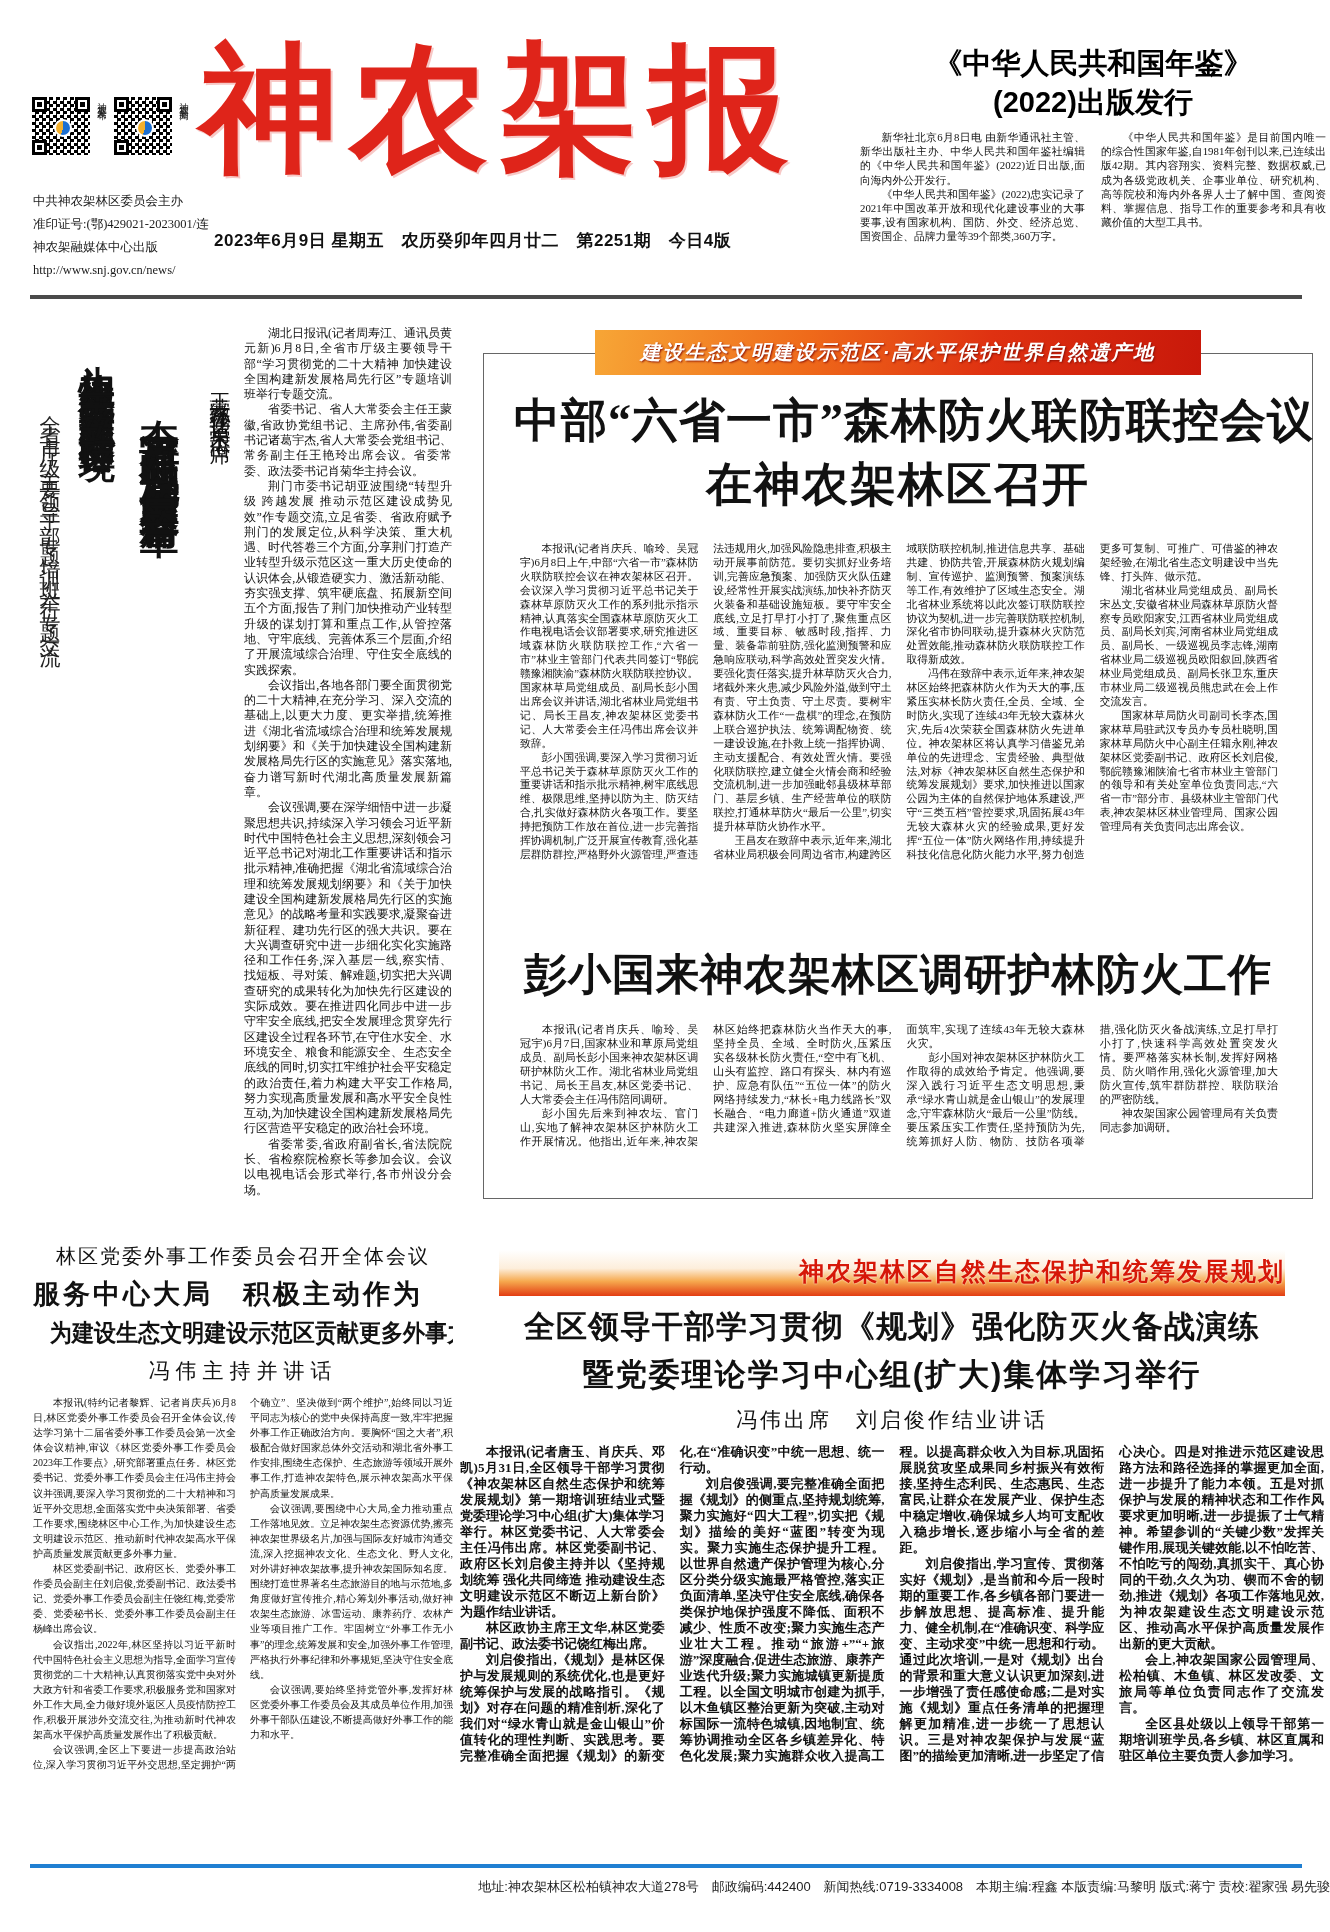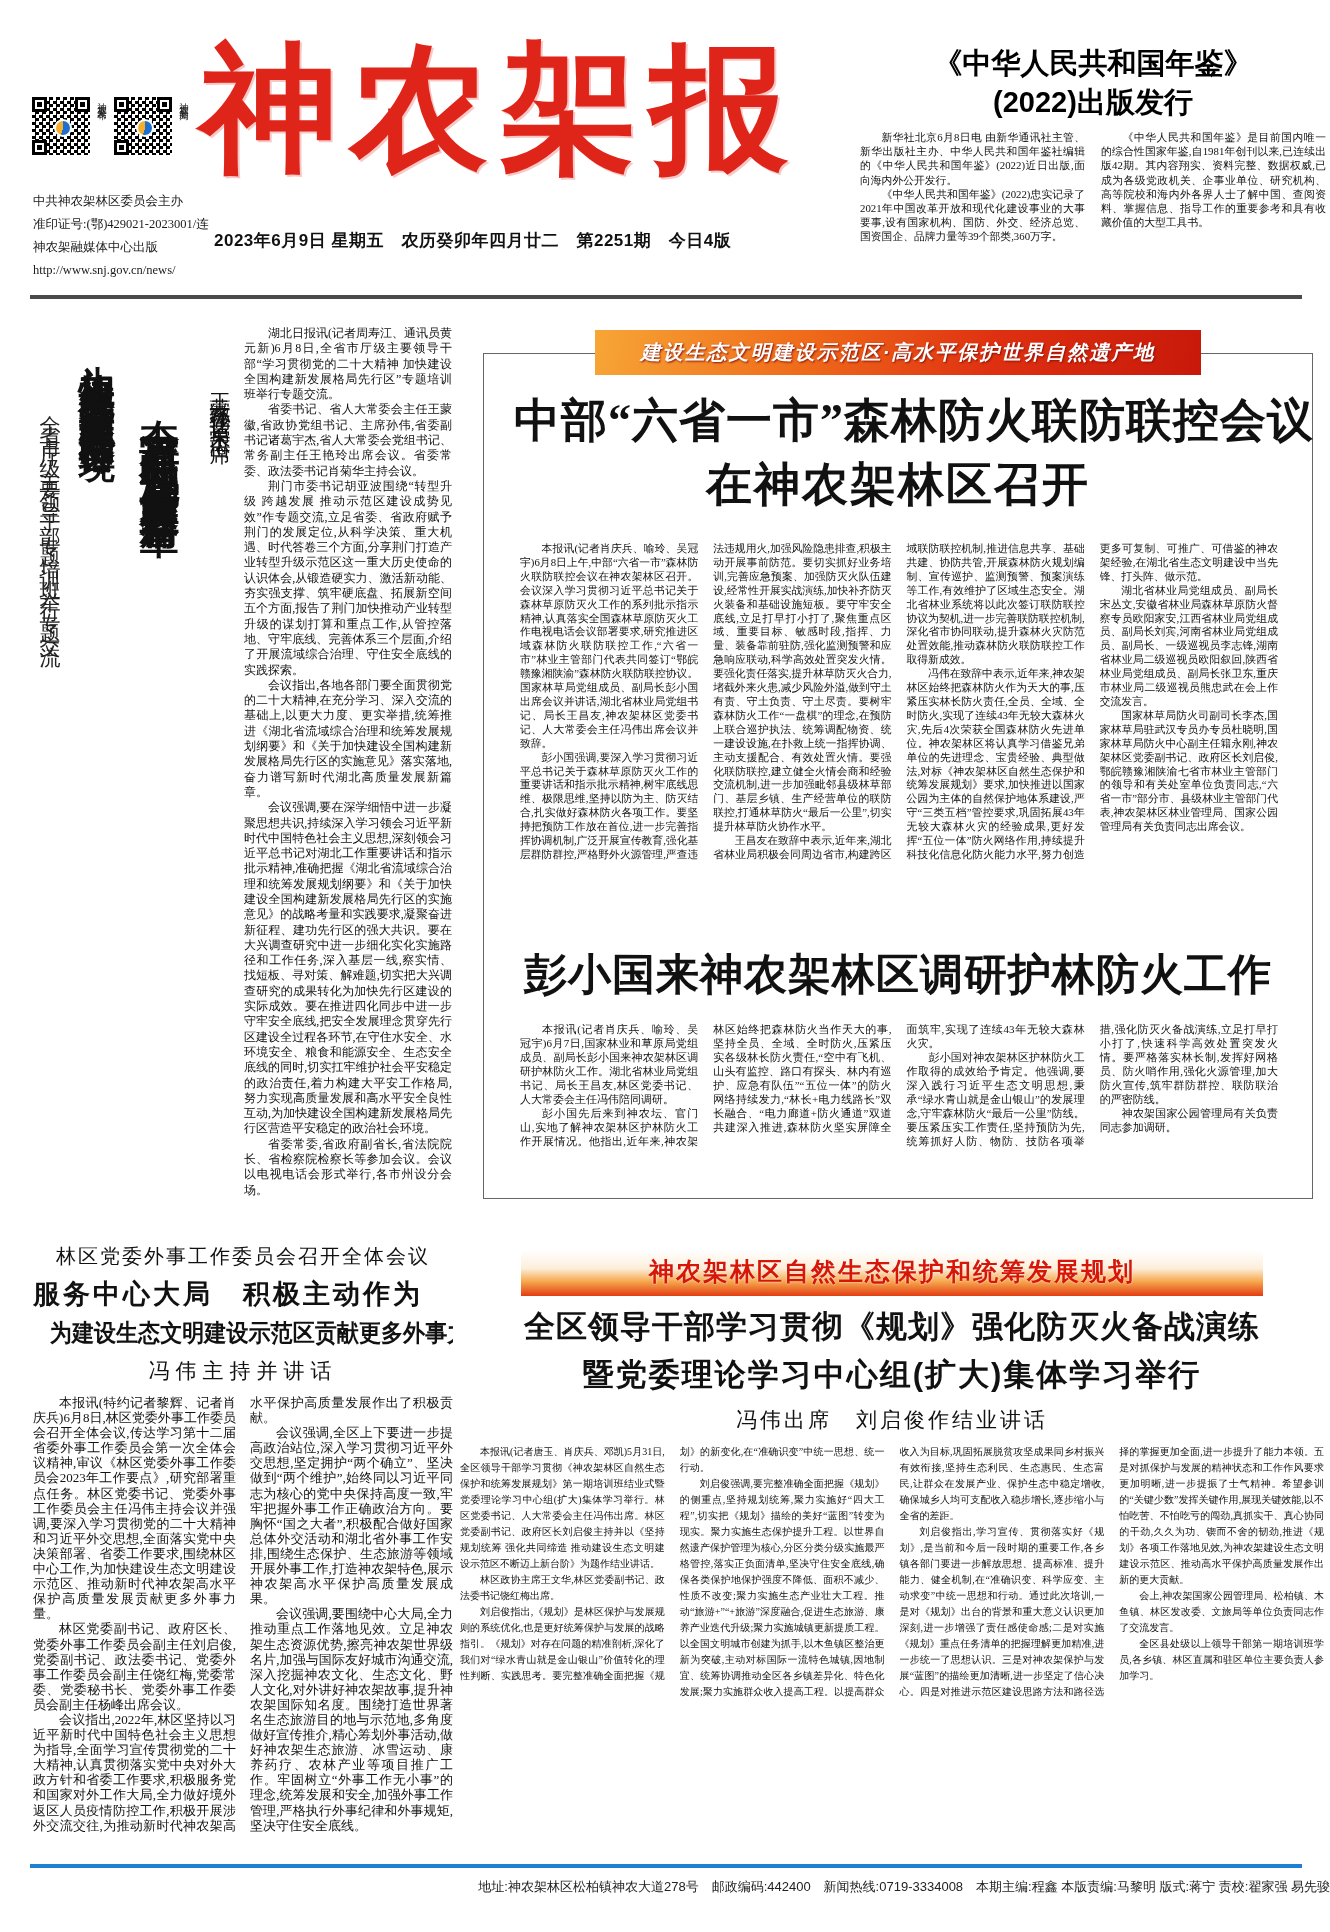--- a/index.html
+++ b/index.html
@@ -55,33 +55,33 @@
              column-count:4;column-gap:15px;font-size:11px;line-height:14px;}
   
   .fa{position:absolute;left:33px;top:1243px;width:420px;height:612px;overflow:hidden;}
   .fa .kicker{text-align:center;font-family:"Liberation Sans",sans-serif;font-size:20px;
               letter-spacing:2px;color:#111;margin:0 0 6px 0;}
   .fa .h1{font-family:"Liberation Sans",sans-serif;font-weight:bold;
           font-size:27px;letter-spacing:3px;margin:0;}
   .fa .h2{text-align:center;font-family:"Liberation Sans",sans-serif;font-weight:bold;
           font-size:24px;margin:5px 0 0 0;transform:scaleX(.92);transform-origin:center;white-space:nowrap;}
   .fa .sub{text-align:center;font-size:21px;letter-spacing:6px;margin:8px 0 10px 0;}
-  .fa .body{column-count:2;column-gap:14px;font-size:13px;line-height:15.1px;height:452px;overflow:hidden;}
+  .fa .body{column-count:2;column-gap:14px;font-size:10px;line-height:15.1px;height:452px;overflow:hidden;}
   
   .pt{position:absolute;left:460px;top:1250px;width:864px;height:606px;overflow:hidden;}
-  .banner2{position:relative;margin:0 auto;width:742px;height:46px;text-align:center;
+  .banner2{position:relative;margin:0 auto;width:742px;height:46px;text-align:right;
            background:linear-gradient(180deg,#ffffff 0%,#fdeedb 40%,#f6a94e 68%,#e23c12 100%);
            color:#d61708;font-family:"Liberation Sans",sans-serif;font-weight:bold;font-size:25px;
-           line-height:42px;letter-spacing:2px;text-shadow:0 0 2px #fff;}
+           line-height:42px;letter-spacing:2px;text-shadow:0 0 2px #fff;padding-left:44px;}
   .pt .h1{text-align:center;font-family:"Liberation Sans",sans-serif;font-weight:bold;
           font-size:31px;margin:10px 0 0 0;letter-spacing:1px;}
   .pt .h2{text-align:center;font-family:"Liberation Sans",sans-serif;font-weight:bold;
           font-size:31px;margin:6px 0 0 0;letter-spacing:2px;}
   .pt .sub{text-align:center;font-size:21px;letter-spacing:3px;margin:10px 0 10px 0;}
-  .pt .body{column-count:4;column-gap:15px;font-size:10px;line-height:16px;height:402px;overflow:hidden;}
+  .pt .body{column-count:4;column-gap:15px;font-size:13px;line-height:16px;height:402px;overflow:hidden;font-weight:bold;}
   
   .footer-rule{position:absolute;left:30px;top:1864px;width:1272px;height:4px;background:#1f7fd2;}
   .footer-text{position:absolute;left:0;top:1878px;width:100%;text-align:right;
                font-family:"Liberation Sans",sans-serif;font-size:13px;color:#222;}
 </style>
 </head>
 <body>
 
 <div class="page">
 

